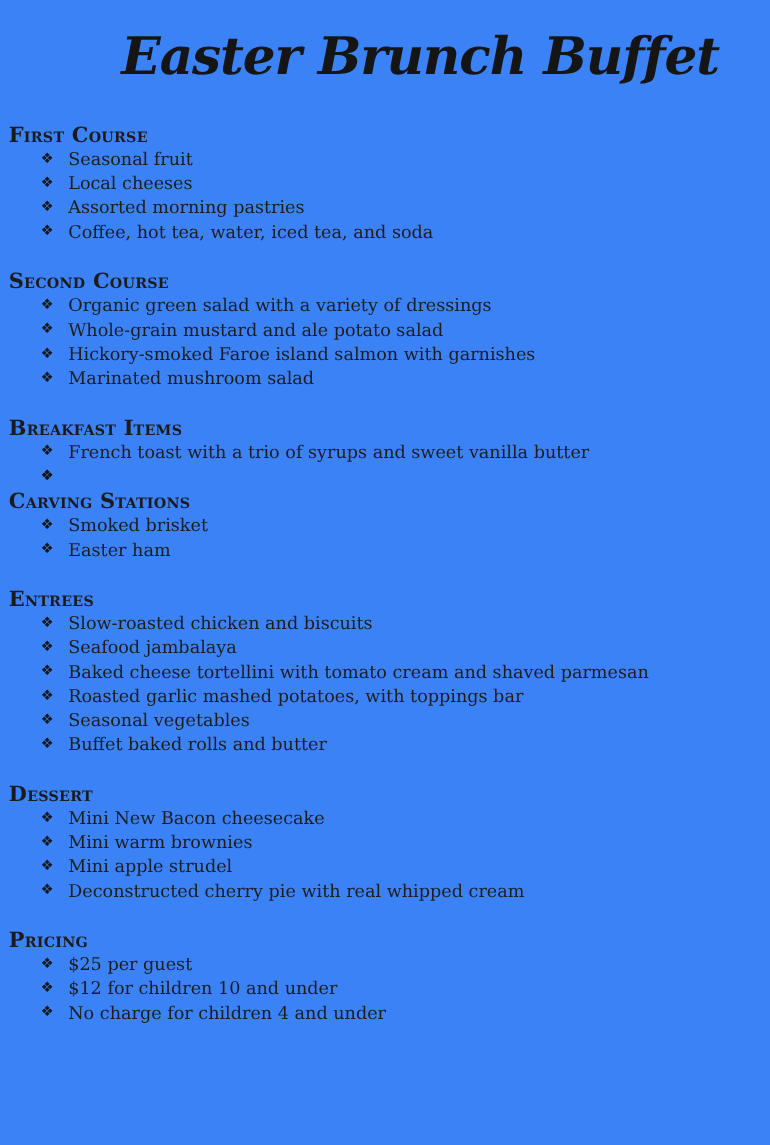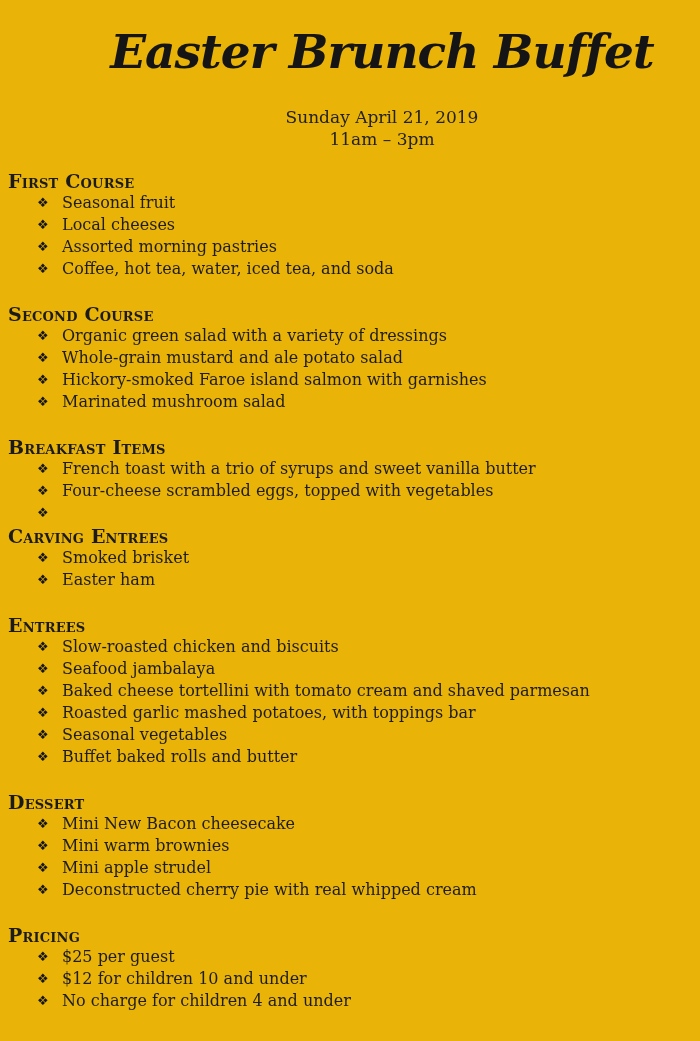--- a/index.html
+++ b/index.html
@@ -4,21 +4,21 @@
 <style>
   html, body {
     margin: 0;
     padding: 0;
     background: #ffffff;
   }
   .page {
     position: relative;
     width: 700px;
     height: 1041px;
-    background: #eab308;
+    background: #3b82f6;
     color: #1d1d1d;
     font-family: "DejaVu Serif", serif;
     overflow: hidden;
     box-sizing: border-box;
   }
   .header {
     text-align: center;
     padding-top: 12px;
     padding-left: 64px; 
   }
@@ -78,24 +78,20 @@
     color: #161616;
   }
 </style>
 </head>
 <body>
 
 <div class="page">
 
   <div class="header">
     <div class="title">Easter Brunch Buffet</div>
-    <div class="subtitle">
-      <div>Sunday April 21, 2019</div>
-      <div>11am – 3pm</div>
-    </div>
   </div>
 
   <div class="sections">
     <div class="section">
       <div class="section-heading">First Course</div>
       <ul class="items">
     <li class="item">
       <span class="bullet">❖</span>
       <span class="item-text">Seasonal fruit</span>
     </li>
@@ -145,31 +141,30 @@
     <div class="section">
       <div class="section-heading">Breakfast Items</div>
       <ul class="items">
     <li class="item">
       <span class="bullet">❖</span>
       <span class="item-text">French toast with a trio of syrups and sweet vanilla butter</span>
     </li>
 
     <li class="item">
       <span class="bullet">❖</span>
-      <span class="item-text">Four-cheese scrambled eggs, topped with vegetables</span>
-    </li>
-
-    <li class="item">
-      <span class="bullet">❖</span>
-    </li>
-  </ul>
-    </div>
-
-    <div class="section">
-      <div class="section-heading">Carving Entrees</div>
+    </li>
+
+    <li class="item">
+      <span class="bullet">❖</span>
+    </li>
+  </ul>
+    </div>
+
+    <div class="section">
+      <div class="section-heading">Carving Stations</div>
       <ul class="items">
     <li class="item">
       <span class="bullet">❖</span>
       <span class="item-text">Smoked brisket</span>
     </li>
 
     <li class="item">
       <span class="bullet">❖</span>
       <span class="item-text">Easter ham</span>
     </li>

